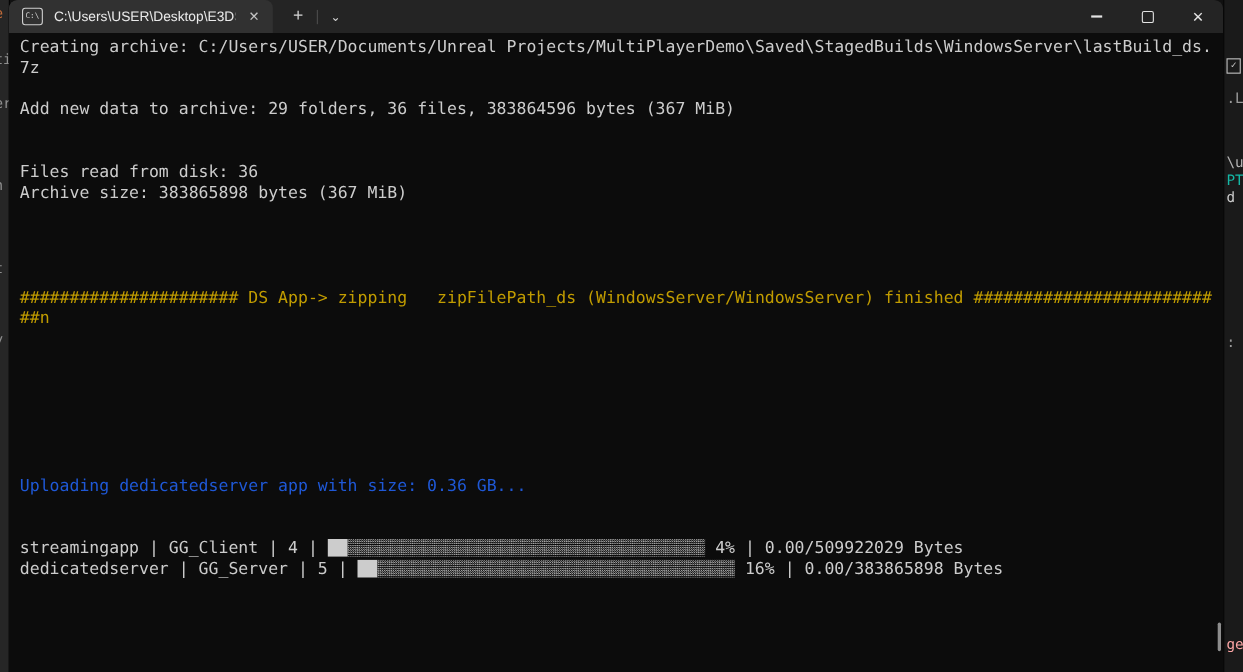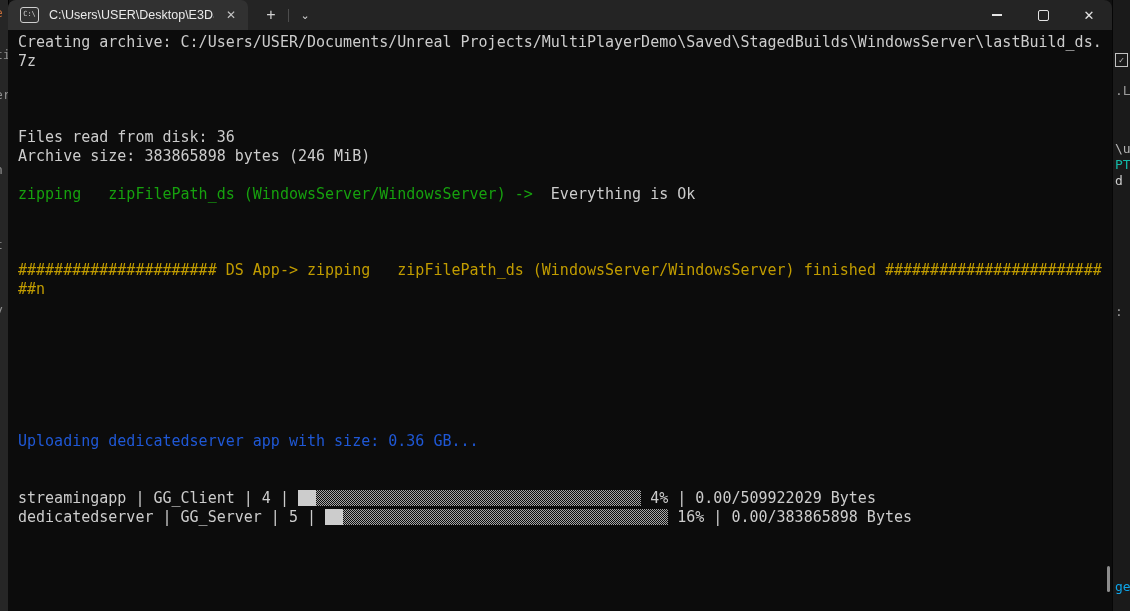--- a/index.html
+++ b/index.html
@@ -83,26 +83,26 @@
       <span class="ico-max"></span>
     </div>
     <div class="ctrl">
       <span class="ico-close">✕</span>
     </div>
   </div>
   <div class="screen">
     <div class="term">
         <div class="t-line"><span class="seg-fg">Creating archive: C:/Users/USER/Documents/Unreal Projects/MultiPlayerDemo\Saved\StagedBuilds\WindowsServer\lastBuild_ds.7z</span></div>
         <div class="t-line">&nbsp;</div>
+        <div class="t-line"><span class="seg-fg">Add new data to archive: 29 folders, 36 files, 383864596 bytes (367 MiB)</span></div>
         <div class="t-line">&nbsp;</div>
         <div class="t-line">&nbsp;</div>
         <div class="t-line"><span class="seg-fg">Files read from disk: 36</span></div>
-        <div class="t-line"><span class="seg-fg">Archive size: 383865898 bytes (246 MiB)</span></div>
+        <div class="t-line"><span class="seg-fg">Archive size: 383865898 bytes (367 MiB)</span></div>
         <div class="t-line">&nbsp;</div>
-        <div class="t-line"><span class="seg-green">zipping   zipFilePath_ds (WindowsServer/WindowsServer) -&gt;</span><span class="seg-fg">  Everything is Ok</span></div>
         <div class="t-line">&nbsp;</div>
         <div class="t-line">&nbsp;</div>
         <div class="t-line">&nbsp;</div>
         <div class="t-line"><span class="seg-yellow">###################### DS App-&gt; zipping   zipFilePath_ds (WindowsServer/WindowsServer) finished ##########################n</span></div>
         <div class="t-line">&nbsp;</div>
         <div class="t-line">&nbsp;</div>
         <div class="t-line">&nbsp;</div>
         <div class="t-line">&nbsp;</div>
         <div class="t-line">&nbsp;</div>
         <div class="t-line">&nbsp;</div>
@@ -117,14 +117,14 @@
   <div class="scroll-thumb"></div>
 </div>
 
 <div class="sliver sliver-right">
     <span class="glyph-box" style="top: 53px; left: 2px;">✓</span>
     <span class="glyph" style="top: 84px; left: 2px; color: rgb(154, 154, 154);">.L</span>
     <span class="glyph" style="top: 142px; left: 2px; color: rgb(181, 181, 181);">\u</span>
     <span class="glyph" style="top: 158px; left: 2px; color: #14b8a6;">PT</span>
     <span class="glyph" style="top: 174px; left: 2px; color: rgb(204, 204, 204);">d</span>
     <span class="glyph" style="top: 305px; left: 2px; color: rgb(154, 154, 154);">:</span>
-    <span class="glyph" style="top: 580px; left: 2px; color: #0ea5e9;">ge</span>
+    <span class="glyph" style="top: 580px; left: 2px; color: #fca5a5;">ge</span>
   </div>
 
 </body></html>

